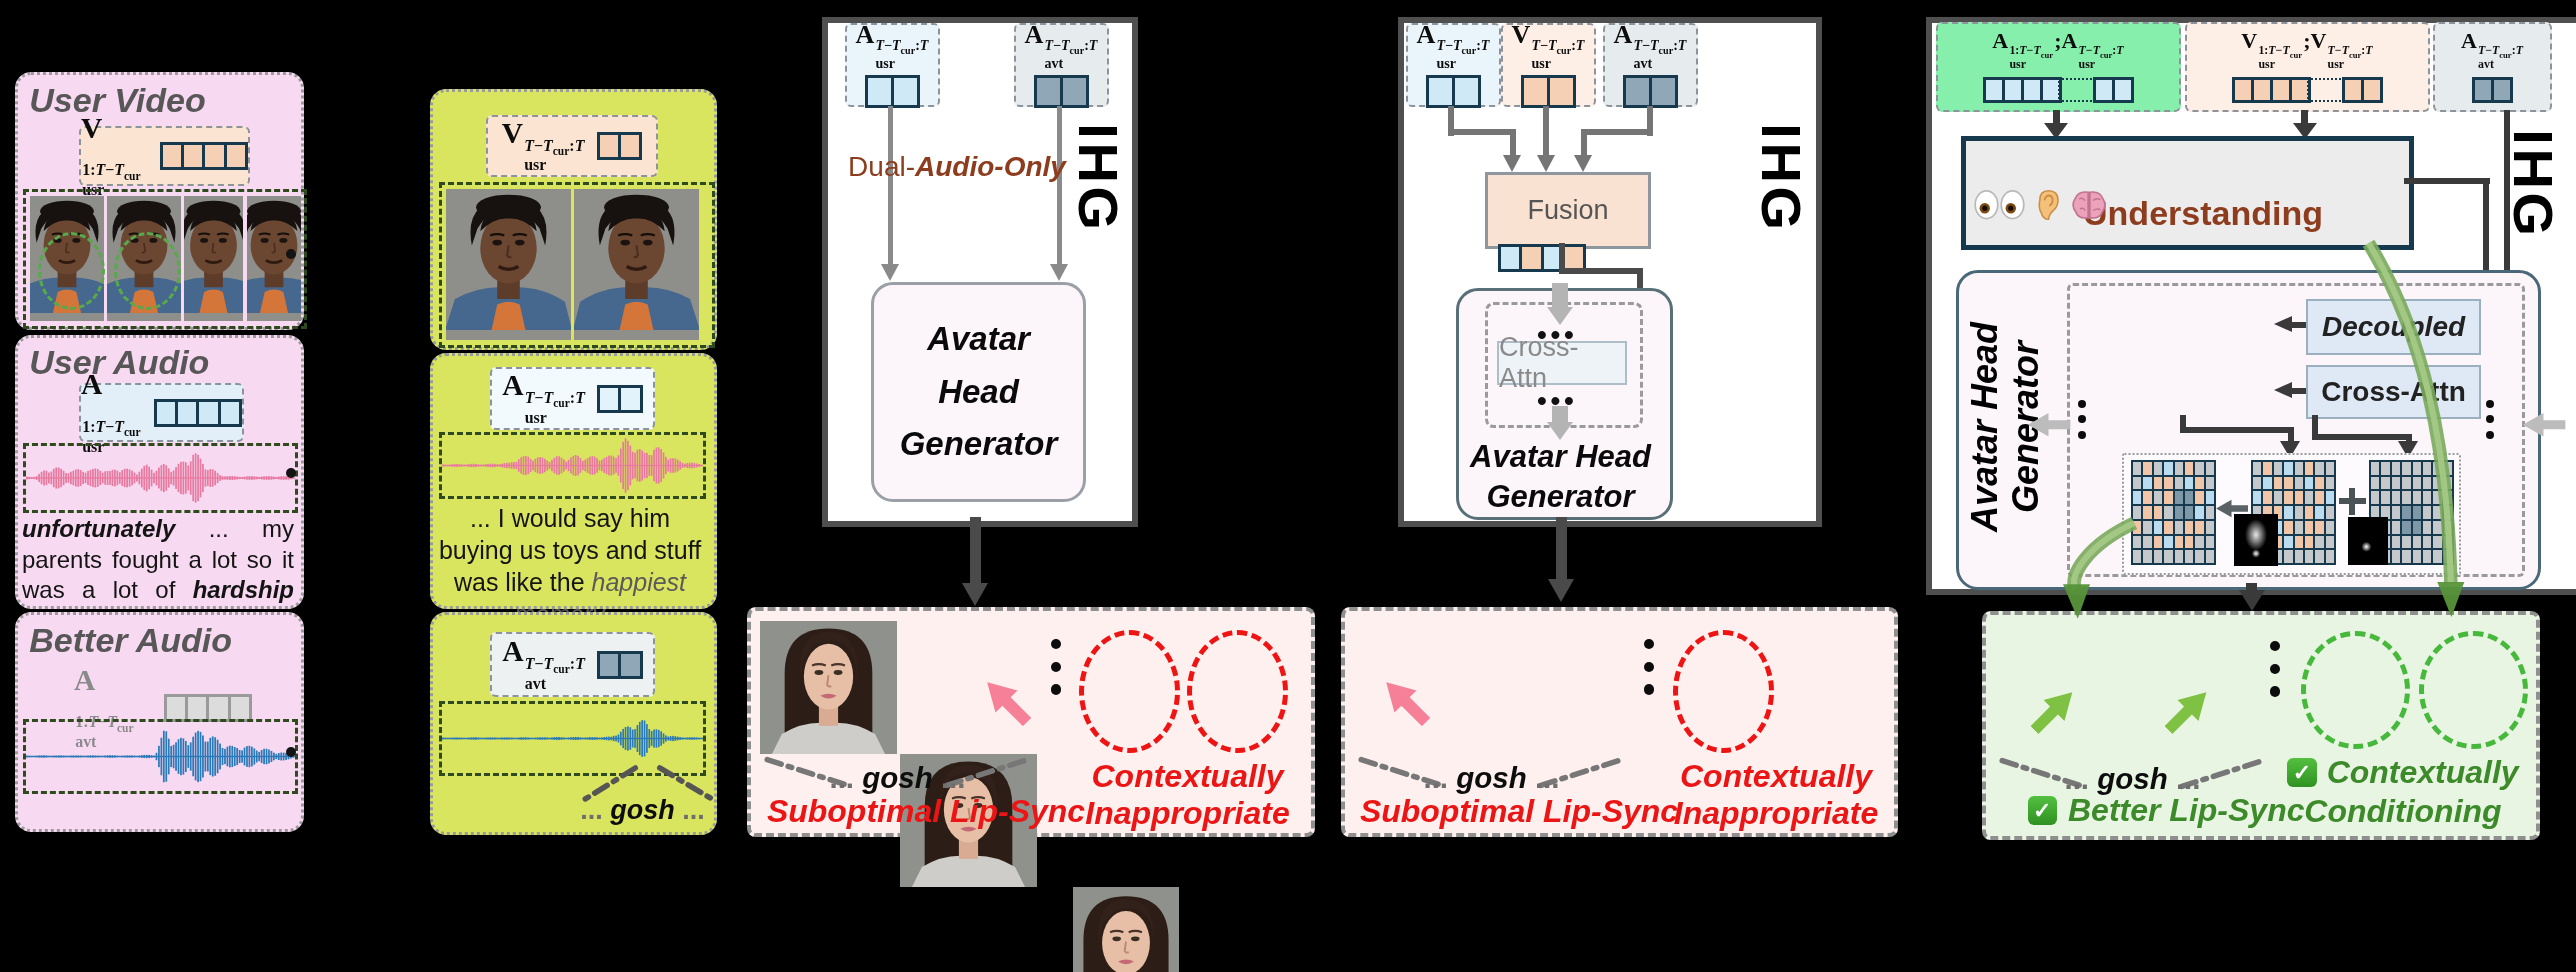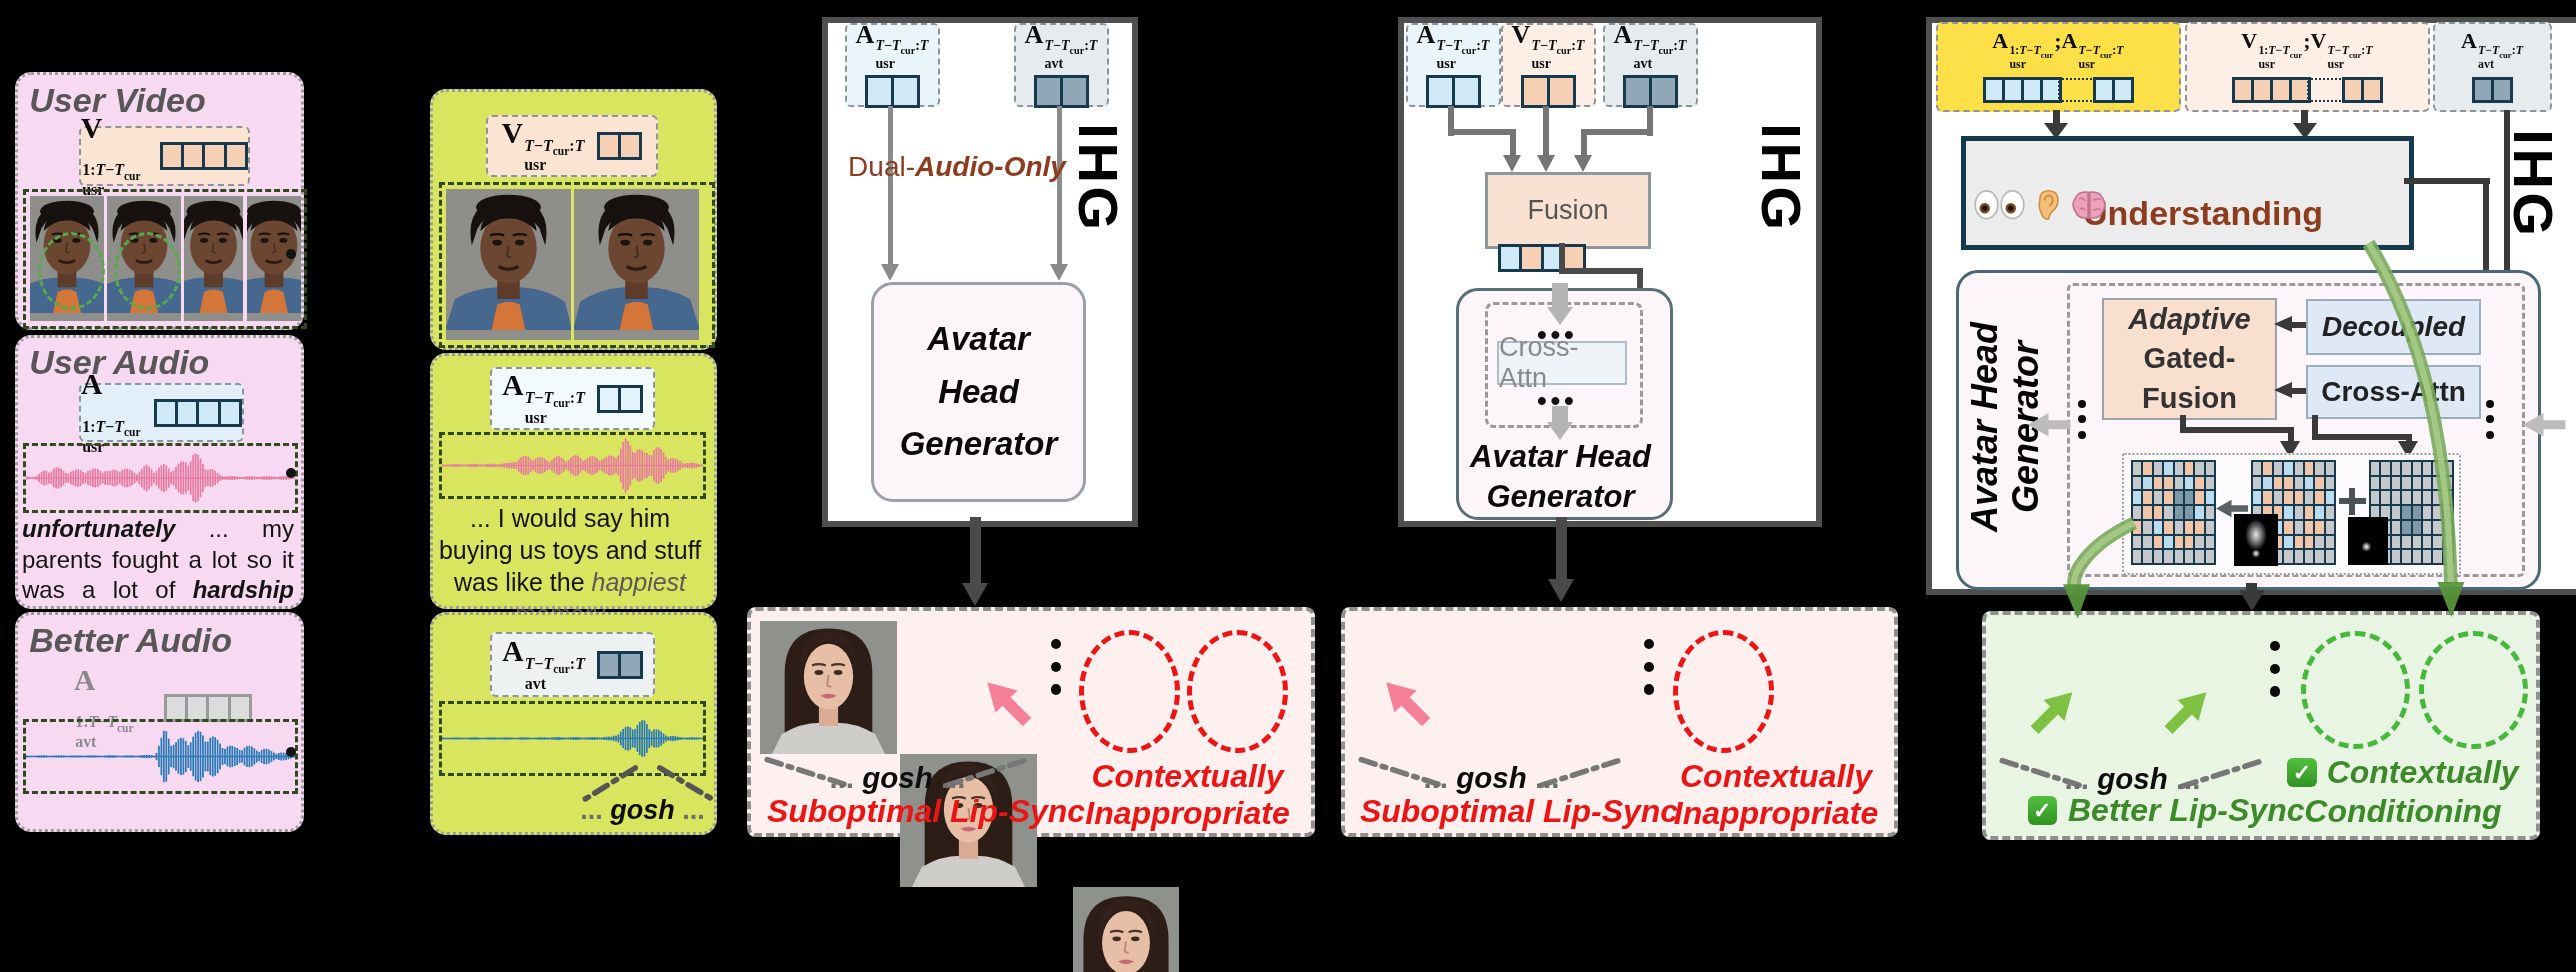--- a/index.html
+++ b/index.html
@@ -907,21 +907,21 @@
   <svg class="goshlines" style="left:1357px;top:756px" width="270" height="33" viewBox="0 0 440 54">
     <line x1="6" y1="6" x2="138" y2="48" stroke="#777" stroke-width="9" stroke-dasharray="24 12 6 12" stroke-linecap="round"></line>
     <line x1="300" y1="48" x2="432" y2="6" stroke="#777" stroke-width="9" stroke-dasharray="24 12 6 12" stroke-linecap="round"></line>
   </svg>
   <div class="gosh" style="left:1421px;top:761px;width:141px"><span class="dim">...</span> gosh <span class="dim">...</span></div>
   <div class="redlabel" style="left:1347px;top:793px;width:344px">Suboptimal Lip-Sync</div>
   <div class="redlabel" style="left:1670px;top:758px;width:212px">Contextually</div>
   <div class="redlabel" style="left:1670px;top:795px;width:212px">Inappropriate</div>
 
   <div class="diagram" style="left:1926px;top:16.6px;width:646px;height:566px"></div>
-  <div class="mbox" style="left:1936px;top:21.5px;width:241px;height:86px;background:#fde047;flex-direction:column;gap:6.1px">
+  <div class="mbox" style="left:1936px;top:21.5px;width:241px;height:86px;background:#86efac;flex-direction:column;gap:6.1px">
     <span class="ml" style="font-size:22px">A<span class="ss">
           <sup>1:<i>T</i>−<i>T</i><sub>cur</sub></sup>
           <sub>usr</sub>
         </span>;A<span class="ss">
           <sup><i>T</i>−<i>T</i><sub>cur</sub>:<i>T</i></sup>
           <sub>usr</sub>
         </span></span>
     <span class="tokstrip sm">
         <i class="tok b"></i>
         <i class="tok b"></i>
@@ -996,25 +996,20 @@
   <div class="vline" style="left:2504px;top:110px;width:6.1px;height:268px;background:#3a3a3a"></div>
   <div class="hline" style="left:2486px;top:371px;width:23px;height:6.1px;background:#3a3a3a"></div>
   <div class="abs" style="left:2478px;top:366px;border-top:8.6px solid transparent;border-bottom:8.6px solid transparent;border-right:16px solid #3a3a3a"></div>
 
   <div class="ahg" style="left:1956px;top:270px;width:579px;height:314px;border-color:#4a6878"></div>
   <div class="rotgen" style="left:1964px;top:288px;height:277px;width:86px">
     <div>Avatar Head</div>
     <div>Generator</div>
   </div>
   <div class="dashedblk" style="left:2067px;top:283px;width:452px;height:288px;border-radius:6.1px"></div>
-  <div class="peachblk" style="left:2102px;top:298px;width:171px;height:118px">
-    <div><i>Adaptive</i></div>
-    <div>Gated-</div>
-    <div>Fusion</div>
-  </div>
   <div class="blkblue" style="left:2306px;top:299px;width:171px;height:52px;font-style:italic">Decoupled</div>
   <div class="blkblue" style="left:2306px;top:365px;width:171px;height:50px">Cross-Attn</div>
   <div class="hline" style="left:2292px;top:322px;width:14px;height:5.5px;background:#3a3a3a"></div>
   <div class="abs" style="left:2274px;top:316px;border-top:8.6px solid transparent;border-bottom:8.6px solid transparent;border-right:18.4px solid #3a3a3a"></div>
   <div class="hline" style="left:2292px;top:388px;width:14px;height:5.5px;background:#3a3a3a"></div>
   <div class="abs" style="left:2274px;top:382px;border-top:8.6px solid transparent;border-bottom:8.6px solid transparent;border-right:18.4px solid #3a3a3a"></div>
 
   <div class="vdots" style="left:2078px;top:400px;gap:7.4px">
       <i style="width:8px;height:8px"></i>
       <i style="width:8px;height:8px"></i>

